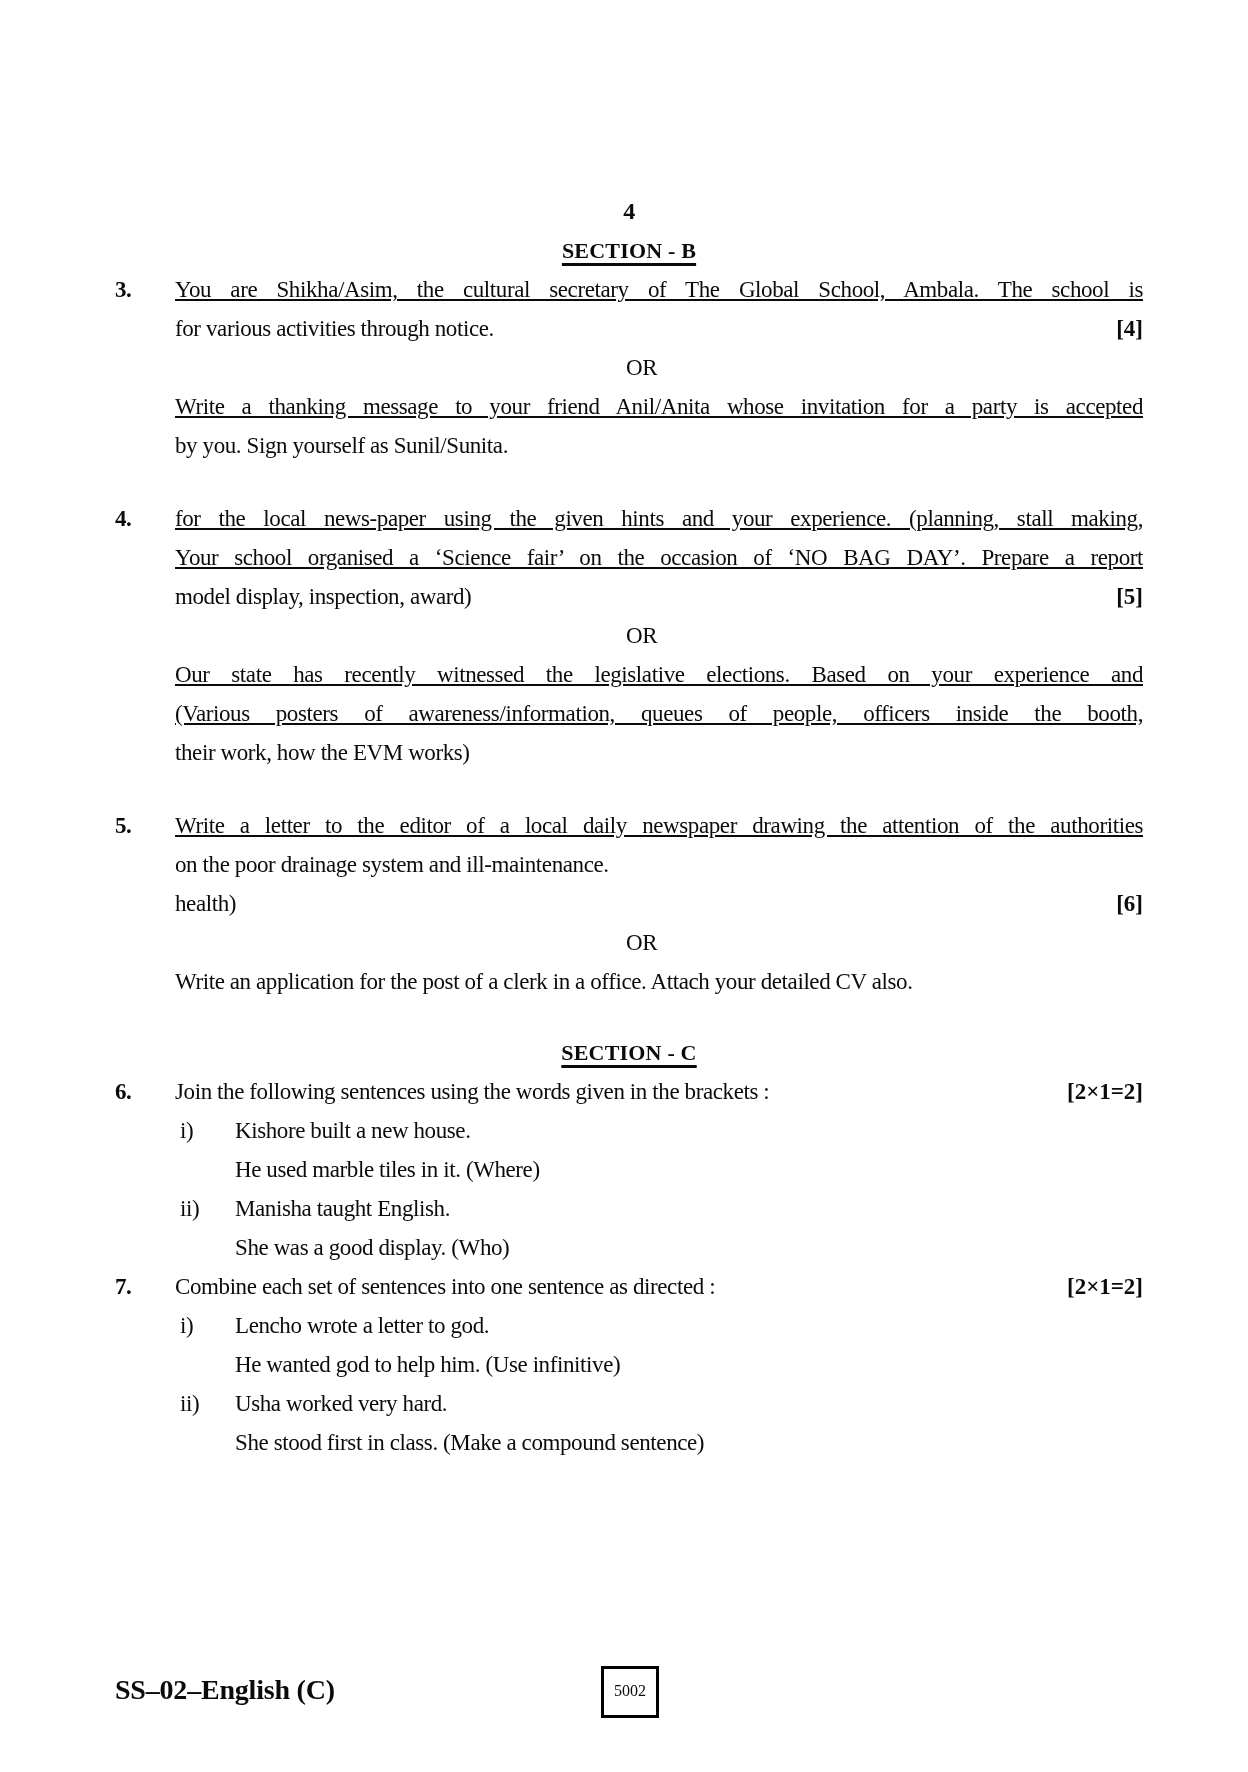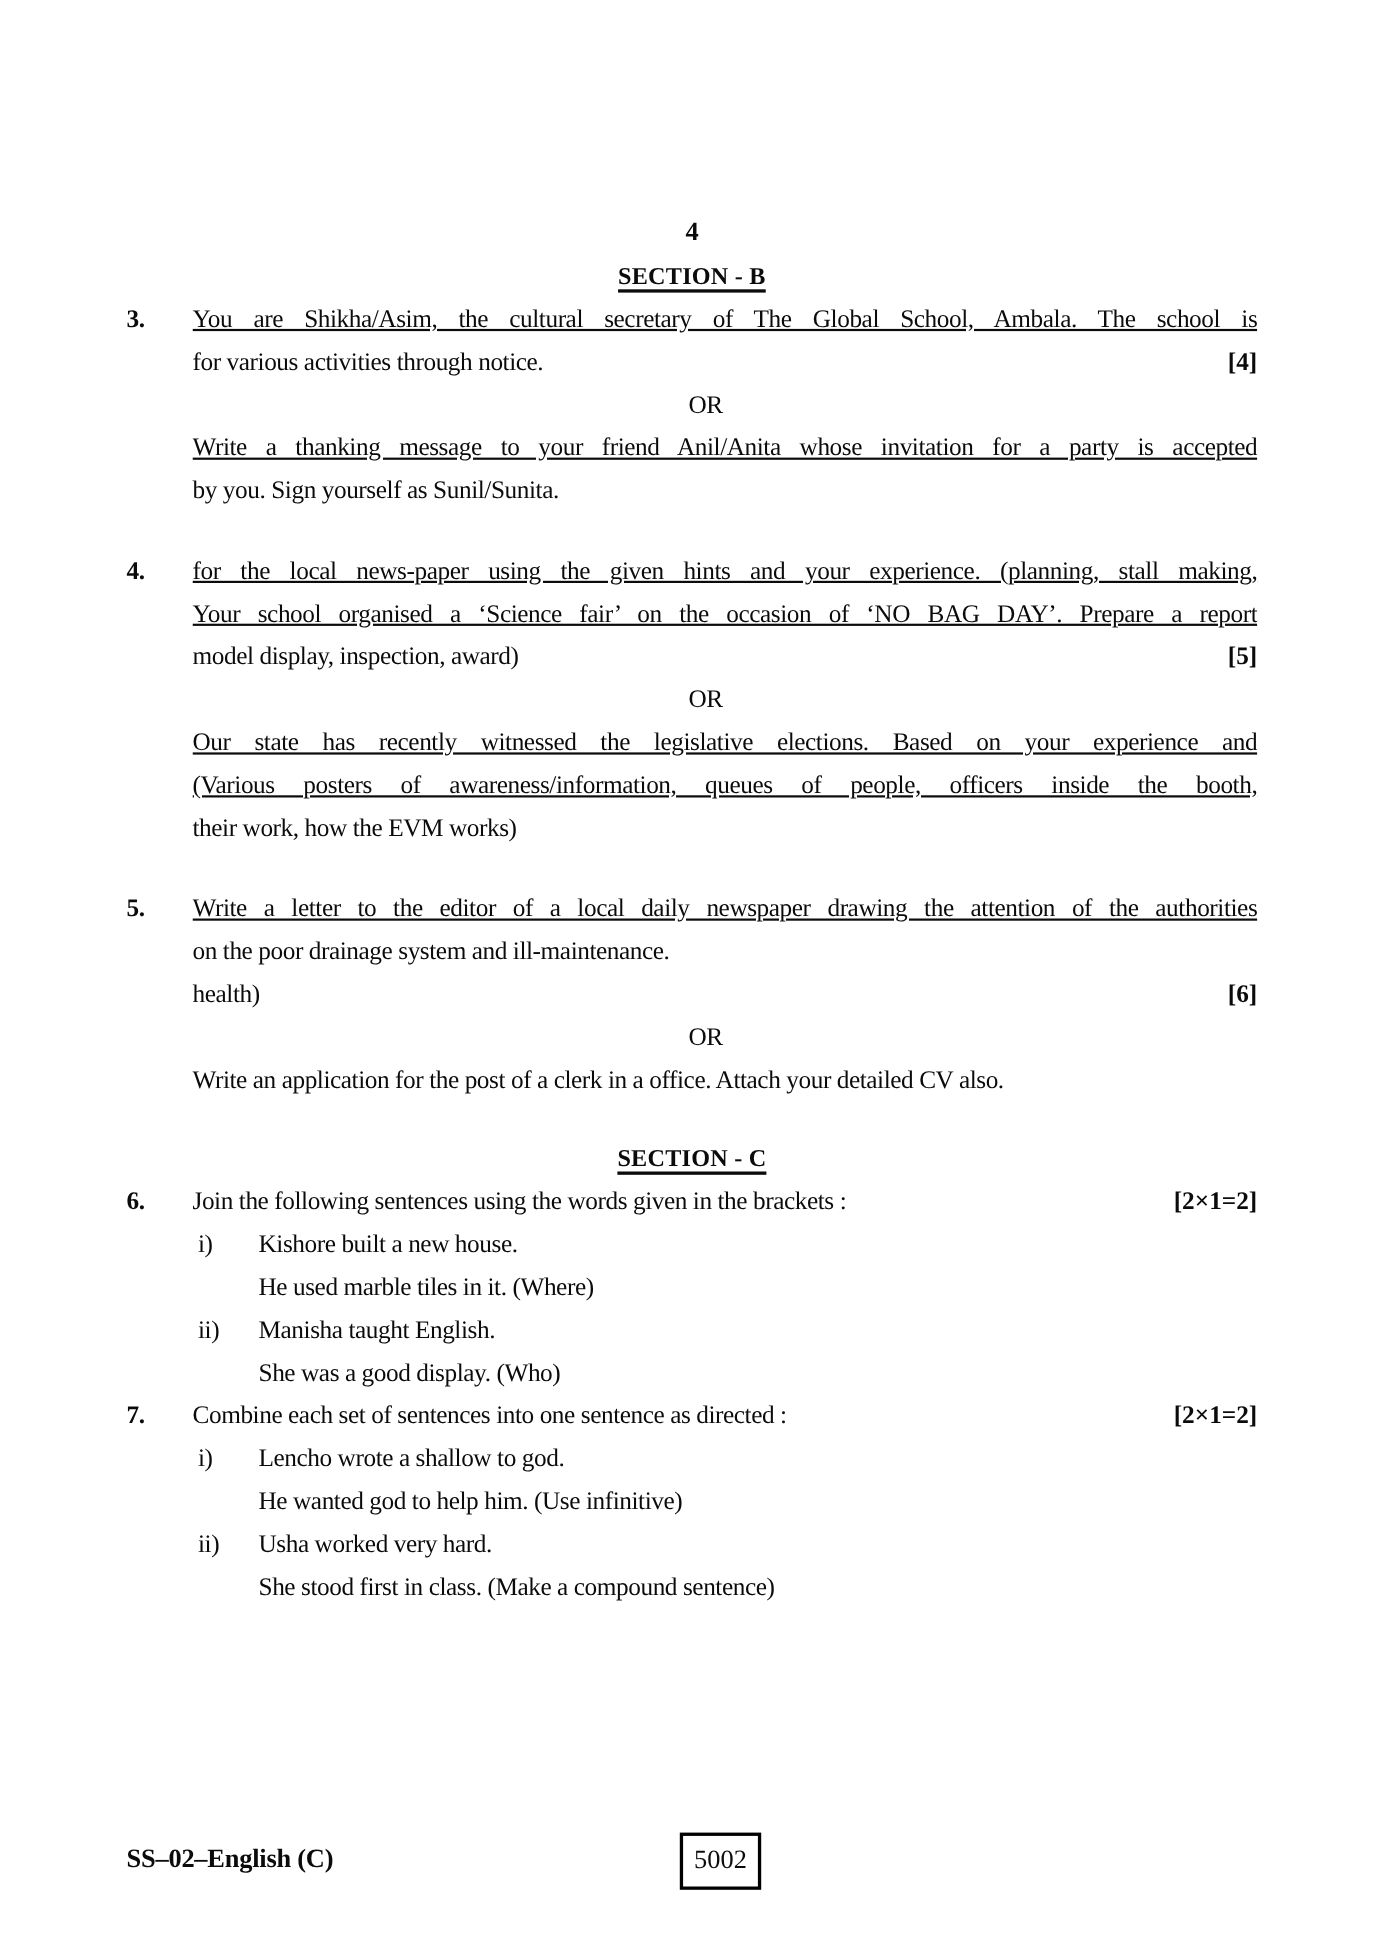--- a/index.html
+++ b/index.html
@@ -61,33 +61,32 @@
   .mt { margin-top: 34px; }
   .mt-sec { margin-top: 32px; }
   .footer {
     position: absolute;
     left: 115px; top: 1664px;
     width: 1028px; height: 62px;
   }
   .footer-code {
     display: inline-block;
     font-weight: 700;
-    font-size: 24px;
+    font-size: 28px;
     letter-spacing: -0.2px;
     line-height: 52px;
   }
   .footer-box {
     position: absolute;
     left: 486px; top: 2px;
     border: 3px solid #000;
     padding: 0 10px 2px 10px;
-    font-size: 24px;
+    font-size: 16px;
     line-height: 44px;
     letter-spacing: 0;
-    margin-left: 17px;
   }
 </style>
 </head>
 <body>
 
 <div class="page">
   <div class="content">
 
     <div class="pageno">4</div>
 
@@ -171,21 +170,21 @@
 
     <div class="question">
       <div class="qnum">7.</div>
       <div class="qbody">
         <div class="line">
           <span class="marks">[2×1=2]</span>
           <span>Combine each set of sentences into one sentence as directed :</span>
         </div>
         <div class="subitem">
           <div class="sublabel">i)</div>
-          <div class="subtext">Lencho wrote a shallow to god.</div>
+          <div class="subtext">Lencho wrote a letter to god.</div>
         </div>
         <div class="subitem">
           <div class="sublabel"></div>
           <div class="subtext">He wanted god to help him. (Use infinitive)</div>
         </div>
         <div class="subitem">
           <div class="sublabel">ii)</div>
           <div class="subtext">Usha worked very hard.</div>
         </div>
         <div class="subitem">

